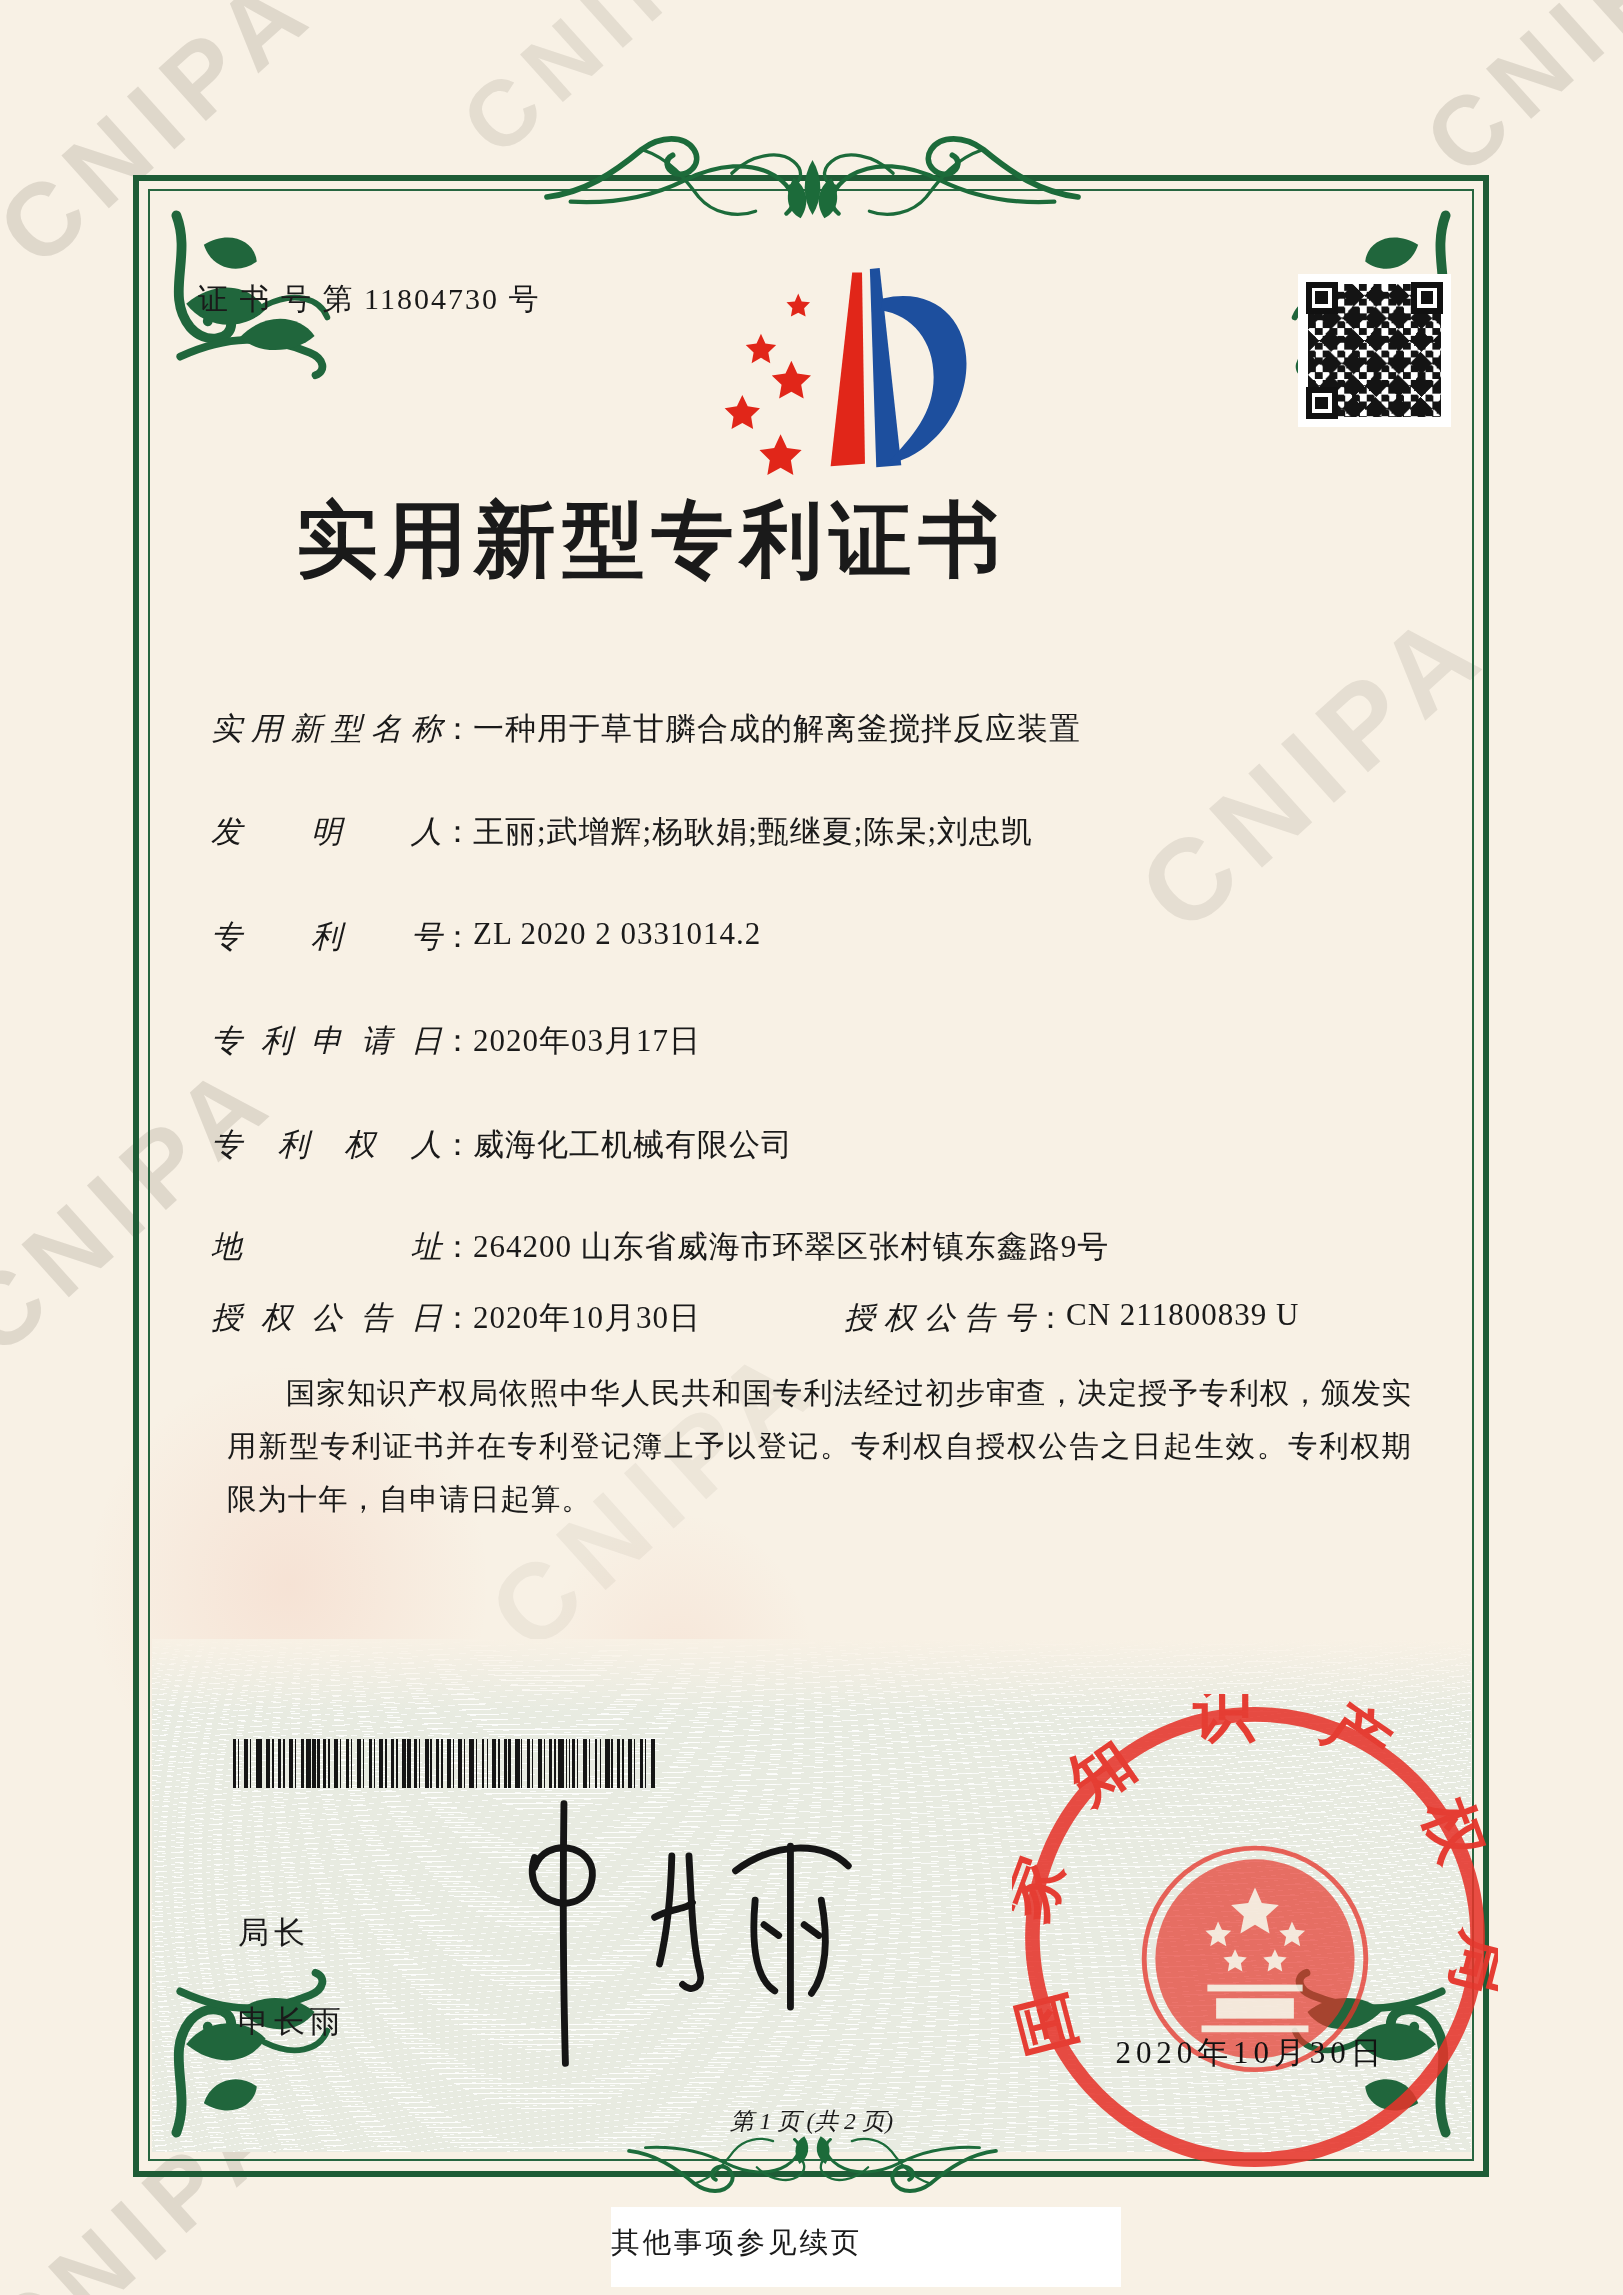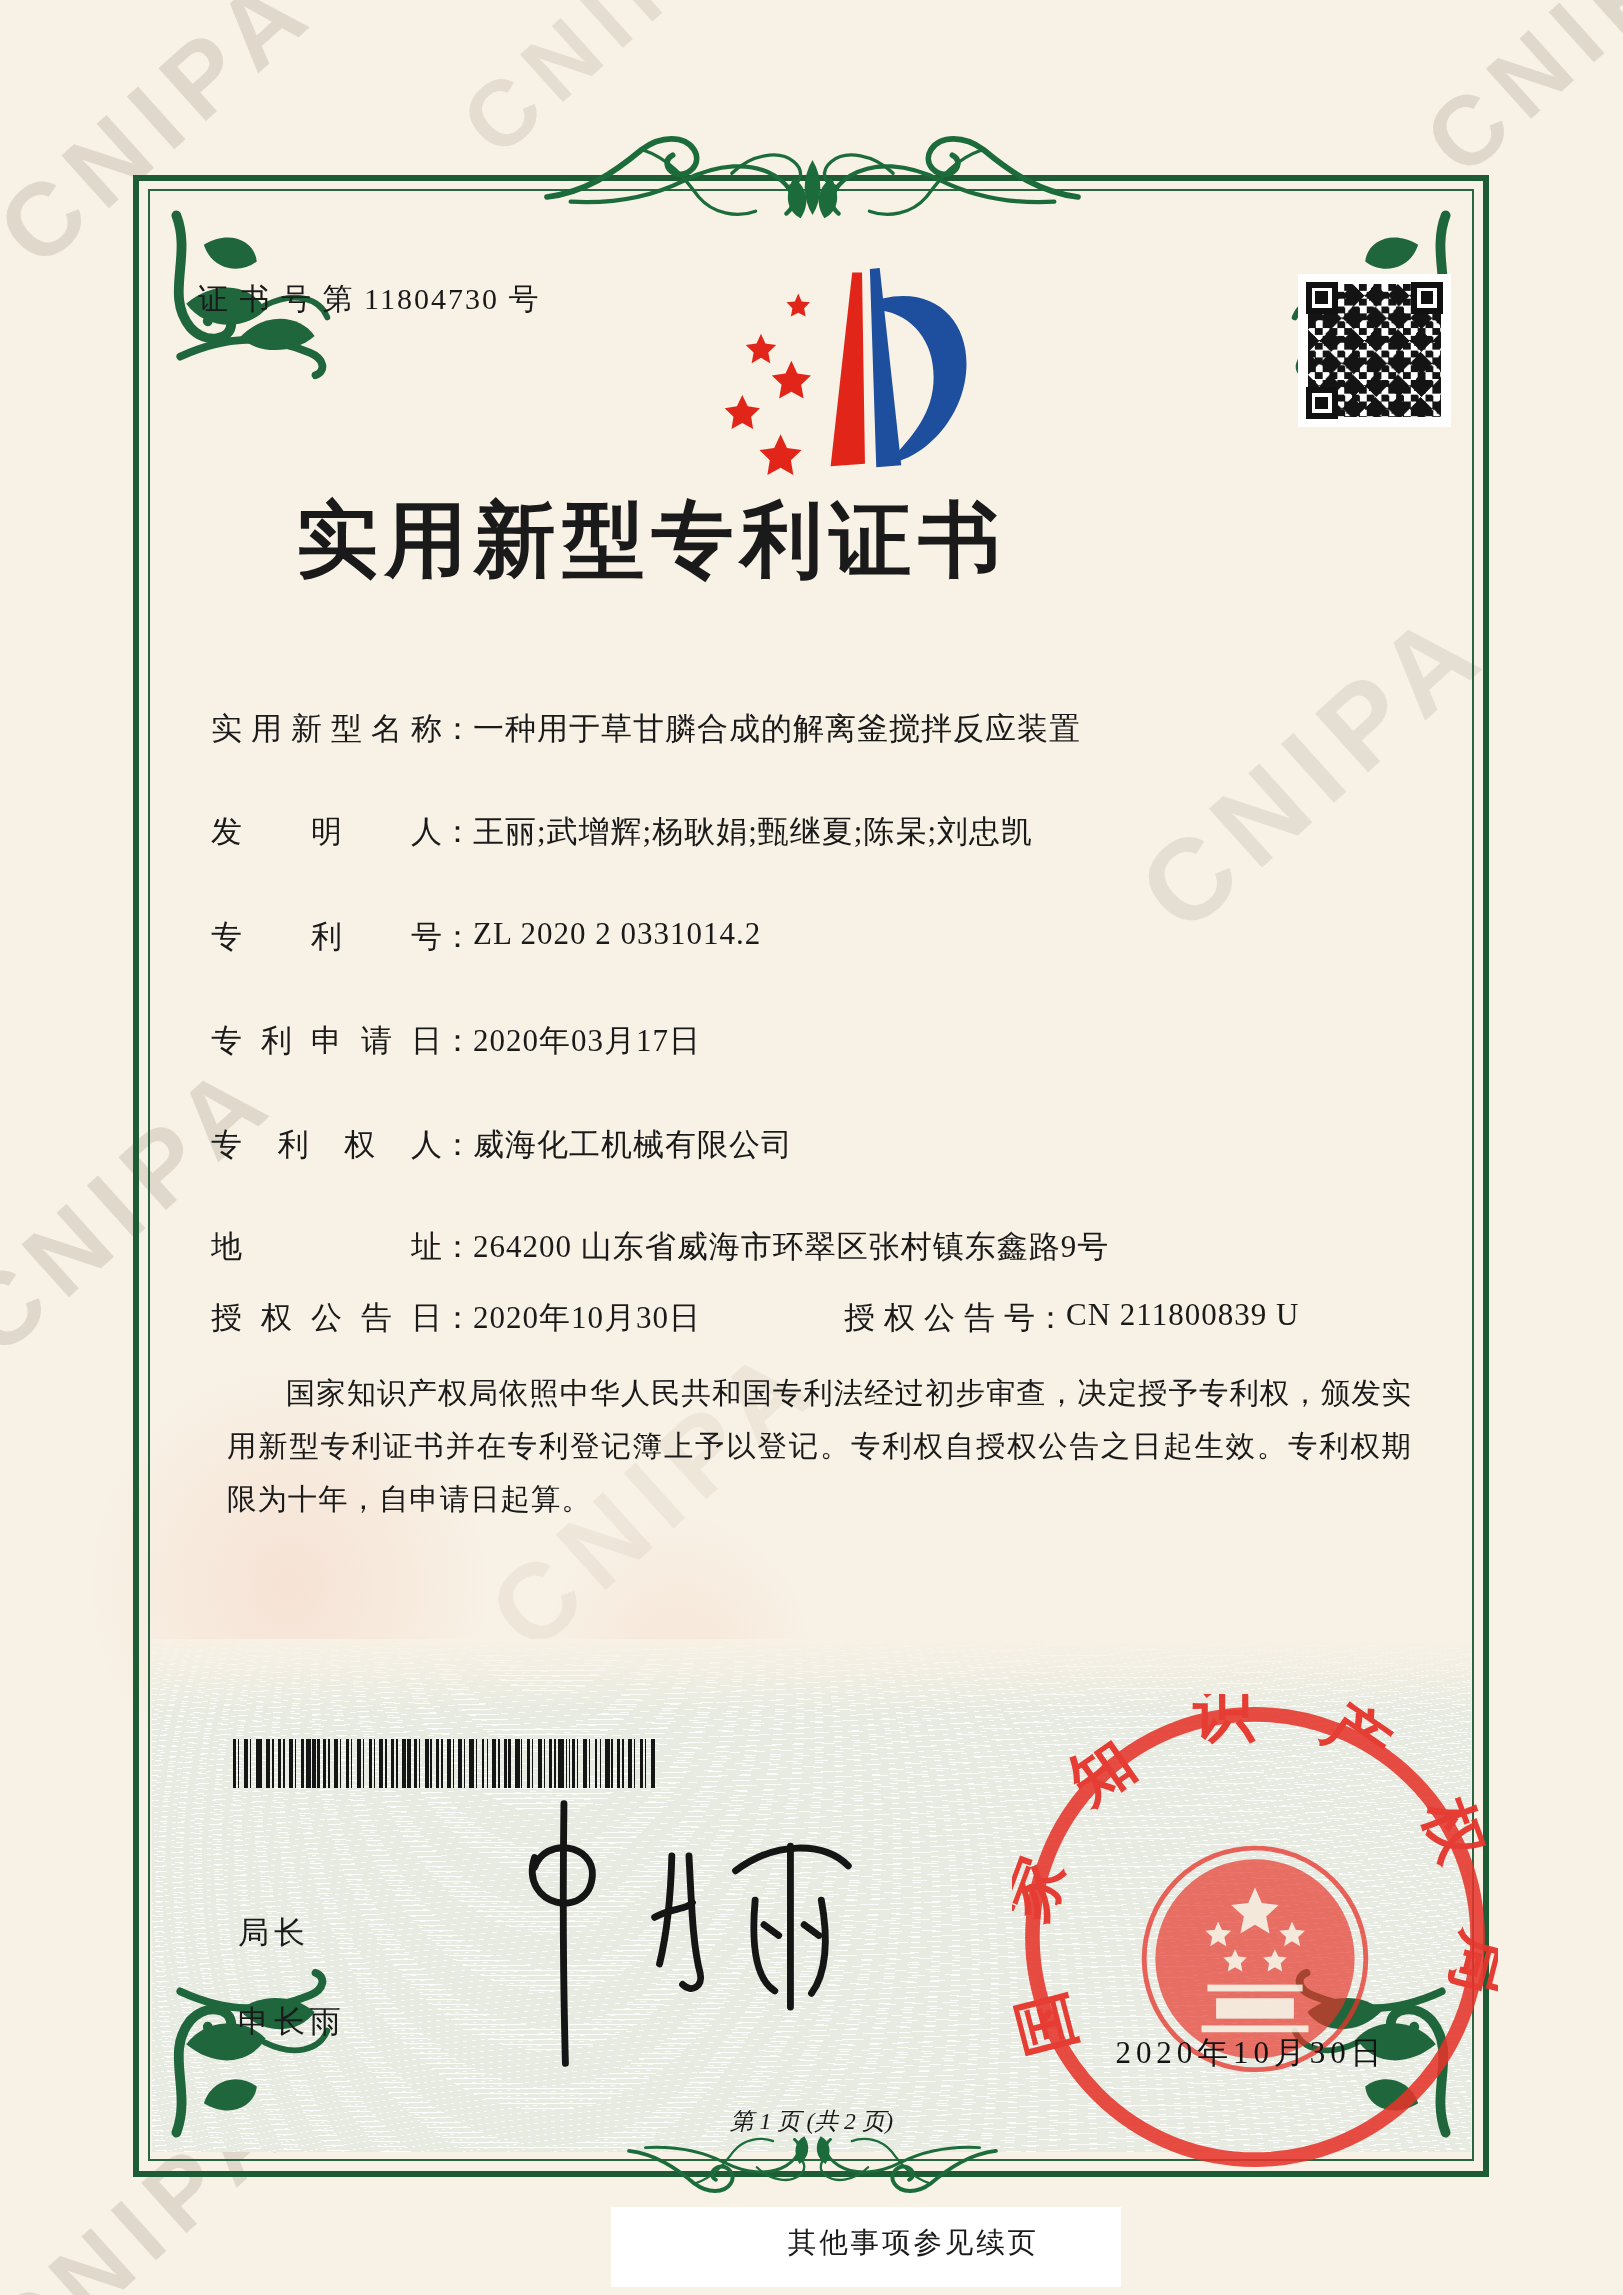--- a/index.html
+++ b/index.html
@@ -74,21 +74,21 @@
   .finder::after{content:"";position:absolute;left:3.4px;top:3.4px;width:12.8px;height:12.8px;background:#111;}
   .f-tl{left:-2px;top:-2px;}
   .f-tr{right:-2px;top:-2px;}
   .f-bl{left:-2px;bottom:-2px;}
   .title{
     position:absolute;left:0;top:486px;width:1303px;text-align:center;
     font-size:82px;font-weight:bold;letter-spacing:6.9px;z-index:5;
   }
   
   .field{position:absolute;left:211px;font-size:31px;z-index:5;white-space:nowrap;}
-  .lab{display:inline-block;width:231px;text-align:justify;text-align-last:justify;vertical-align:top;}
+  .lab{display:inline-block;width:231px;text-align:justify;text-align-last:justify;vertical-align:top;font-style:italic;}
   .colon{display:inline-block;vertical-align:top;}
   .val{display:inline-block;vertical-align:top;letter-spacing:1px;}
   .grant-right{position:absolute;left:633px;top:0;white-space:nowrap;}
   
   .body-text{position:absolute;left:211px;top:1351px;width:1217px;z-index:5;}
   .body-text p{
     margin:16px;font-size:29.4px;line-height:1.8;text-align:justify;text-indent:2em;
     letter-spacing:1px;
   }
   
@@ -105,21 +105,21 @@
   
   .seal{position:absolute;left:1012px;top:1694px;width:486px;height:486px;z-index:6;opacity:0.95;}
   .seal-date{
     position:absolute;left:1050px;top:2032px;width:402px;text-align:center;
     font-size:31px;letter-spacing:4.9px;color:#121212;z-index:7;
   }
   
   .page-indicator{position:absolute;left:615px;top:2105px;width:393px;text-align:center;font-size:23.6px;z-index:5;font-style:italic;}
   .note-box{position:absolute;left:611px;top:2207px;width:510px;height:80px;background:#ffffff;z-index:5;}
   .note-text{
-    position:absolute;left:611px;top:2224px;width:428px;text-align:right;
+    position:absolute;left:611px;top:2224px;width:428px;text-align:left;
     font-size:28.5px;letter-spacing:2.9px;z-index:6;
   }
 </style>
 </head>
 <body>
 
 <div class="page">
 
   <svg width="0" height="0" style="position:absolute" aria-hidden="true">
     <defs>

